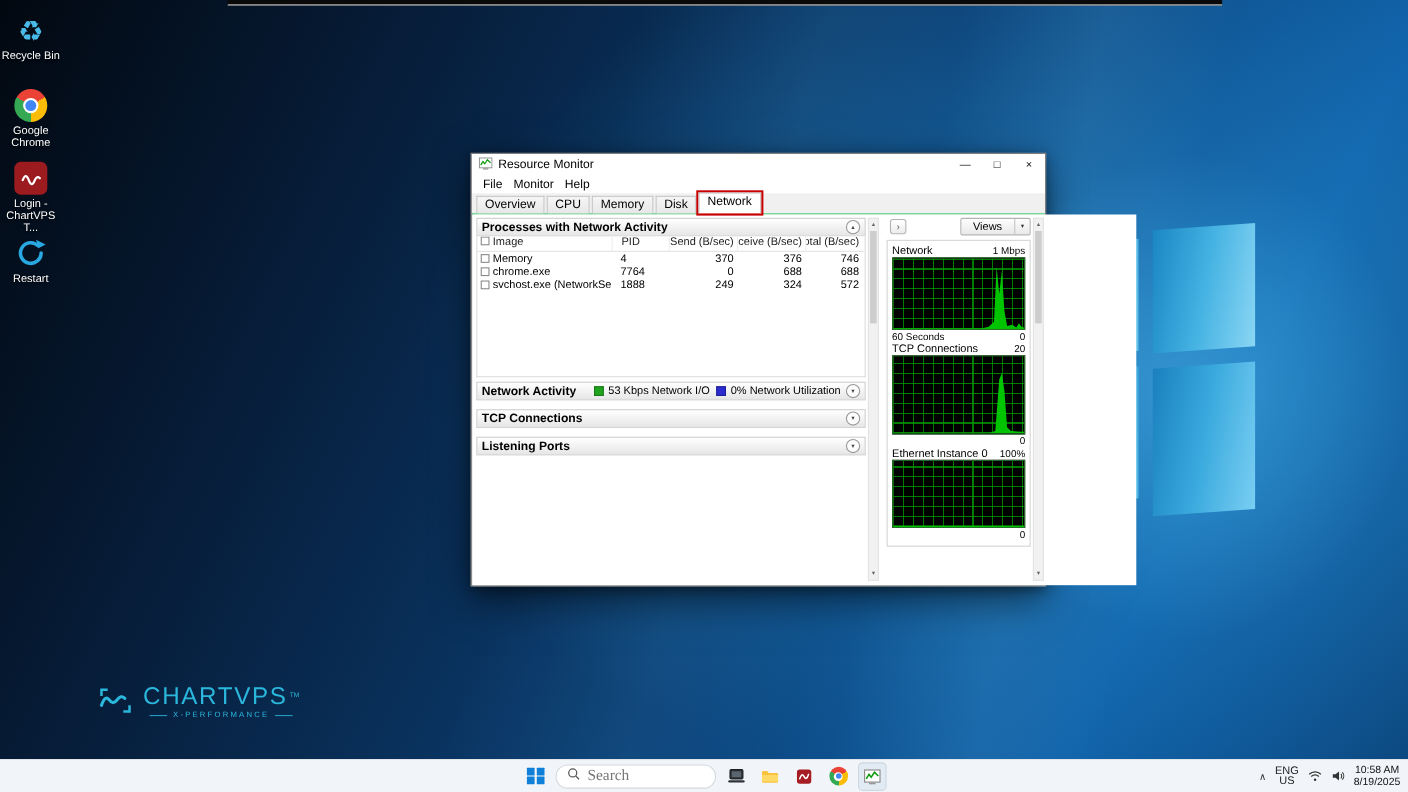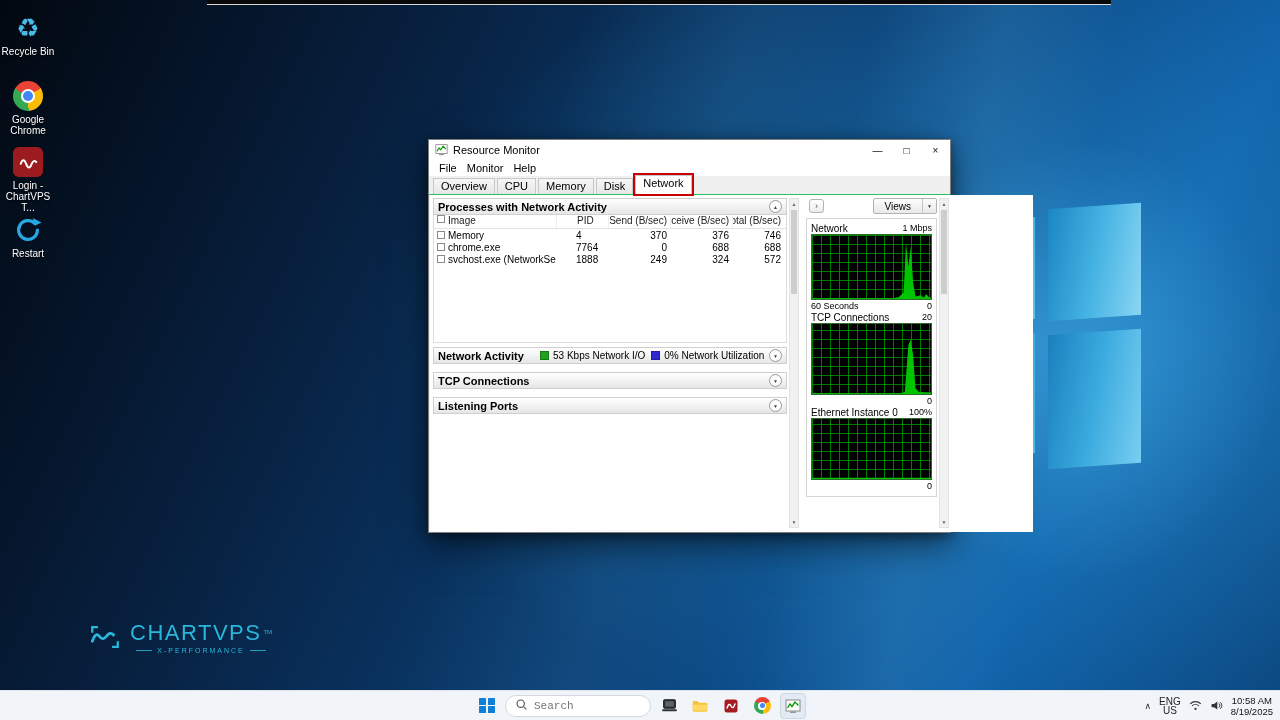--- a/index.html
+++ b/index.html
@@ -70,21 +70,21 @@
   .gap4{height:4px}.gap8{height:8px}
 
   .proc-table{border:1px solid #dcdcdc;border-top:none;background:#fff;height:128px;overflow:hidden;font-size:10px}
   .t-head{display:flex;height:14px;align-items:center;border-bottom:1px solid #e3e3e3;color:#222}
   .t-head .cell{border-left:1px solid #eee;height:100%;display:flex;align-items:flex-start}
   .t-head .cell:first-child{border-left:none}
   .t-head .c2,.t-head .c3,.t-head .c4{justify-content:flex-end}
   .t-row{display:flex;height:12px;align-items:center;cursor:default}
   .cell{overflow:hidden;white-space:nowrap}
   .c0{width:122px;display:flex;align-items:center;gap:3px;padding-left:3px}
-  .c1{width:52px;padding-left:20px}
+  .c1{width:52px;padding-left:8px}
   .c2{width:62px;text-align:right;padding-right:3px}
   .c3{width:62px;text-align:right;padding-right:3px}
   .c4{width:54px;text-align:right;padding-right:5px}
   .chk{width:8px;height:8px;border:1px solid #8a8a8a;background:#fff;flex:none;cursor:pointer}
 
   
   .vscroll{position:absolute;top:3px;width:10px;height:330px;background:#f1f1f1;border:1px solid #e3e3e3}
   .vscroll.left-sb{left:359px}
   .vscroll.right-sb{left:509px}
   .vs-btn{height:10px;display:flex;align-items:center;justify-content:center;font-size:5px;color:#666;cursor:pointer}
@@ -109,21 +109,21 @@
   .g-foot{display:flex;font-size:9px;height:11px;align-items:center}
   .g-zero{margin-left:auto}
 
   
   .taskbar{position:absolute;left:0;right:0;bottom:0;height:30px;background:#f1f5f9;border-top:1px solid #e1e5e9}
   .tb-center{position:absolute;left:50%;top:0;height:100%;transform:translateX(-50%);display:flex;align-items:center;gap:5px}
   .start{width:26px;height:26px;display:flex;align-items:center;justify-content:center;border-radius:4px;cursor:pointer}
   .start-logo{display:grid;grid-template-columns:7px 7px;grid-template-rows:7px 7px;gap:1.5px}
   .start-logo span{background:#0f7fd8;border-radius:.5px}
   .search-pill{width:146px;height:22px;border-radius:11px;background:#fff;border:1px solid #d3d9df;display:flex;align-items:center;padding:0 9px;gap:6px;cursor:text}
-  .search-pill input{border:none;outline:none;font-size:11px;width:100px;color:#444;background:transparent;font-family:Liberation Mono, monospace}
+  .search-pill input{border:none;outline:none;font-size:14px;width:100px;color:#444;background:transparent;font-family:Liberation Serif, serif}
   .task-icon{width:26px;height:26px;border-radius:4px;display:flex;align-items:center;justify-content:center;cursor:pointer}
   .task-icon.active{background:#e2ebf3;border:1px solid #ccd8e2}
   .tb-right{position:absolute;right:4px;top:0;height:100%;display:flex;align-items:center;gap:8px;padding-right:3px}
   .tray-chevron{font-size:9px;color:#333;cursor:pointer}
   .lang{font-size:10px;line-height:9px;text-align:center;color:#222;cursor:pointer}
   .clock{font-size:9.5px;line-height:11px;text-align:center;color:#111;cursor:pointer}
   .tray-ico{display:flex;align-items:center;cursor:pointer}
 </style>
 </head>
 <body>

